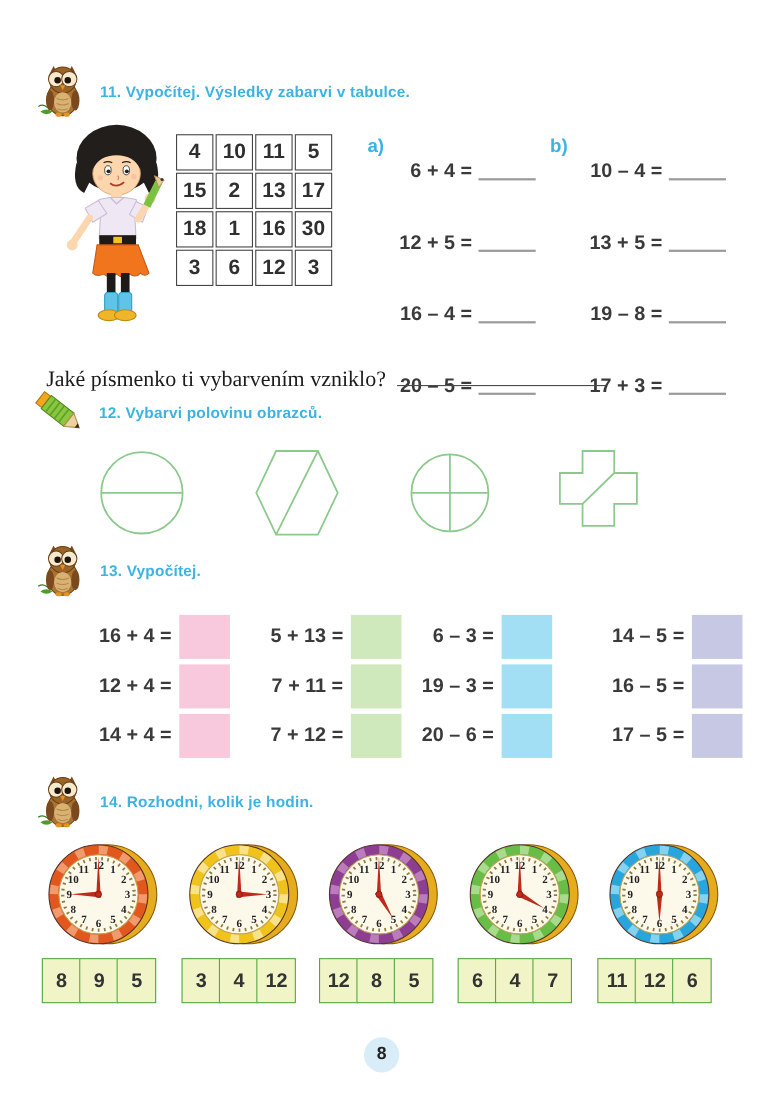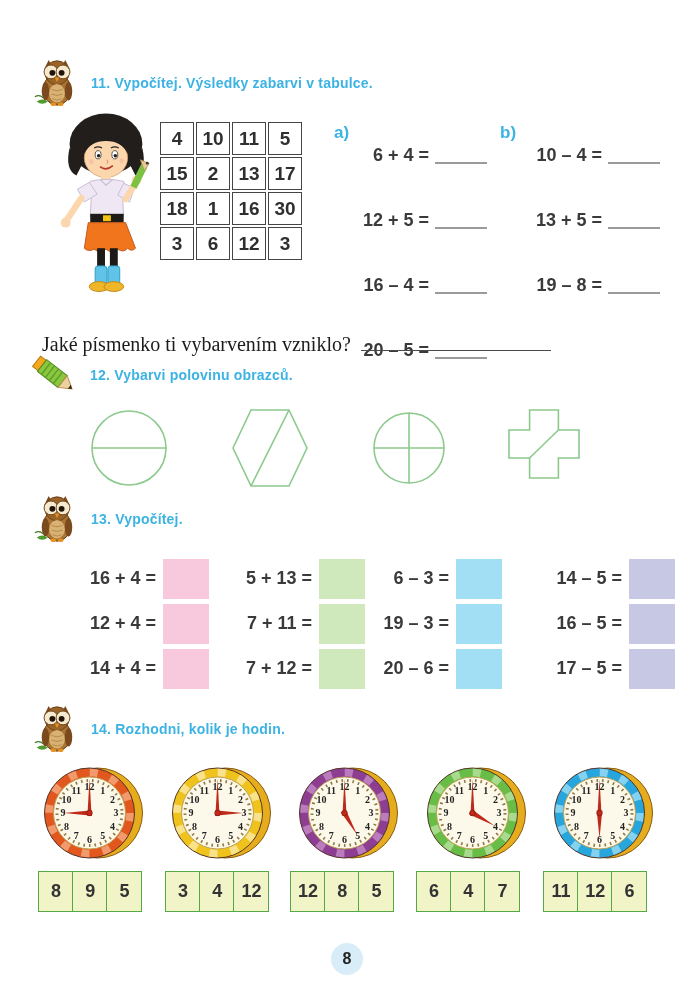--- a/index.html
+++ b/index.html
@@ -199,20 +199,24 @@
             <span class="eq-blank"></span>
           </div>
           <div class="eq-row">
             <span class="eq-text">13 + 5 =</span>
             <span class="eq-blank"></span>
           </div>
           <div class="eq-row">
             <span class="eq-text">19 – 8 =</span>
             <span class="eq-blank"></span>
           </div>
+          <div class="eq-row">
+            <span class="eq-text">17 + 3 =</span>
+            <span class="eq-blank"></span>
+          </div>
         </div>
     </div>
 
     <div class="question">
       <span>Jaké písmenko ti vybarvením vzniklo?</span><span class="q-blank"></span>
     </div>
   </div>
 
   <div>
     <div class="sec-header" id="h12">

